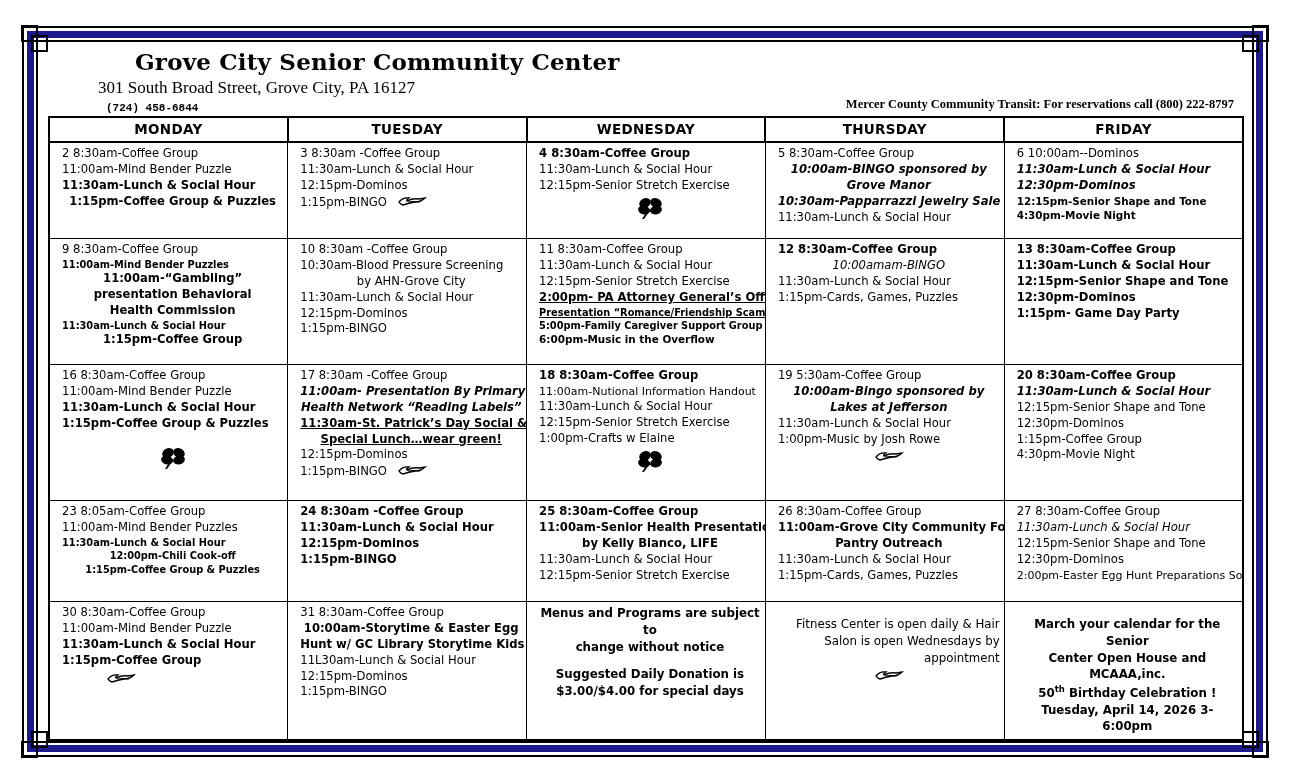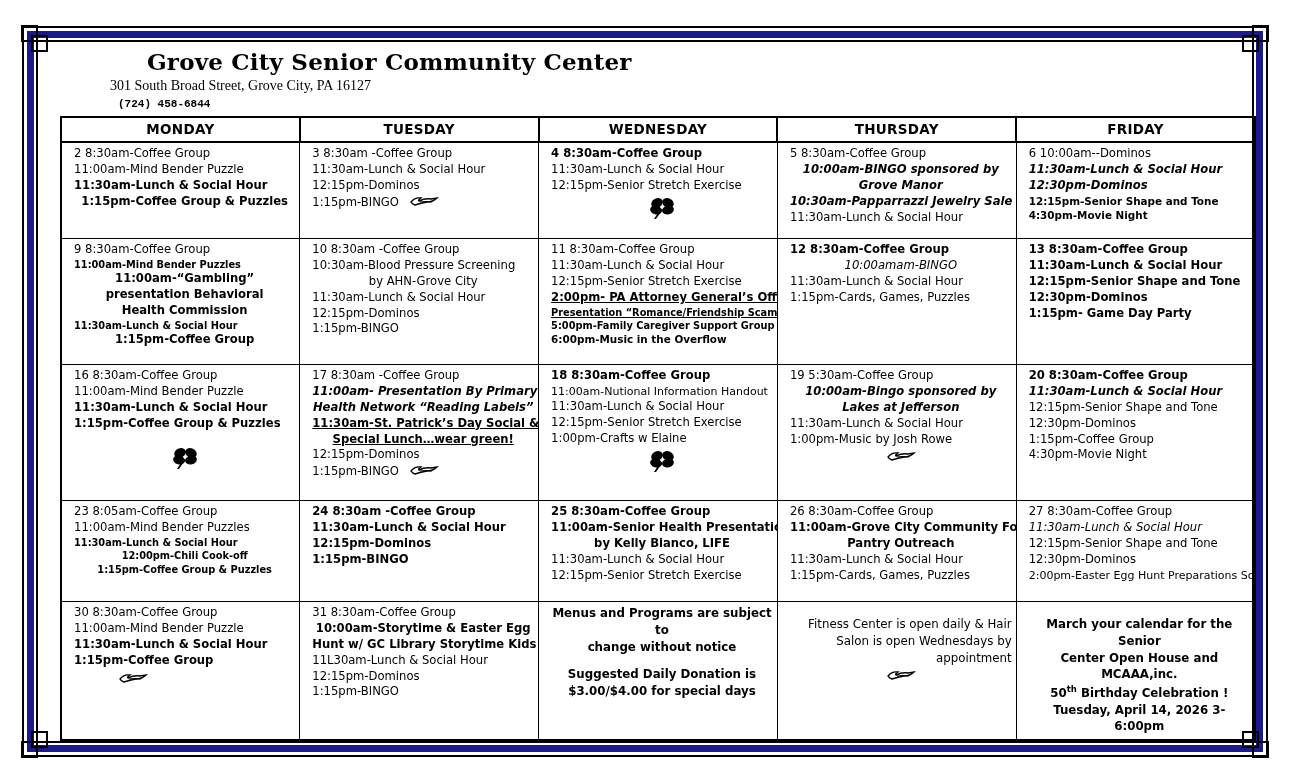--- a/index.html
+++ b/index.html
@@ -66,21 +66,20 @@
   .corner-mark.br { right: 21px; bottom: 25px; }
   .corner-mark.br2 { right: 31px; bottom: 35px; }
 
   
   #content {
     position: absolute;
     left: 48px;
     top: 48px;
     width: 1194px;
     height: 670px;
-    margin-left: 12px;
   }
 
   
   .header {
     position: relative;
     height: 68px;
   }
   .title-block {
     position: absolute;
     left: 12px;
@@ -89,21 +88,21 @@
   .org-title {
     font-family: "DejaVu Serif", serif;
     font-weight: bold;
     font-size: 23px;
     letter-spacing: 0.2px;
     margin: 0 0 0 75px;
     white-space: nowrap;
   }
   .org-address {
     font-family: "Liberation Serif", serif;
-    font-size: 14px;
+    font-size: 17px;
     margin: 3px 0 0 38px;
     white-space: nowrap;
   }
   .org-phone {
     font-family: Liberation Mono, monospace;
     font-weight: bold;
     font-size: 11px;
     margin: 4px 0 0 46px;
     white-space: nowrap;
   }
@@ -214,20 +213,21 @@
   <div class="corner-mark br2"></div>
 
   <div id="content">
 
     <div class="header">
       <div class="title-block">
         <div class="org-title">Grove City Senior Community Center</div>
         <div class="org-address">301 South Broad Street, Grove City, PA 16127</div>
         <div class="org-phone">(724) 458-6844</div>
       </div>
+      <div class="transit-note">Mercer County Community Transit: For reservations call (800) 222-8797</div>
     </div>
 
     <table class="cal">
       <colgroup>
           <col>
           <col>
           <col>
           <col>
           <col>
         </colgroup>

